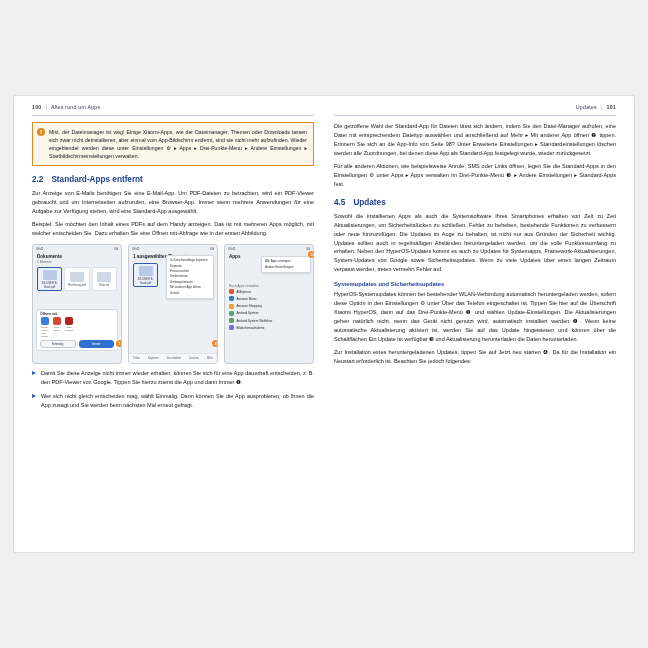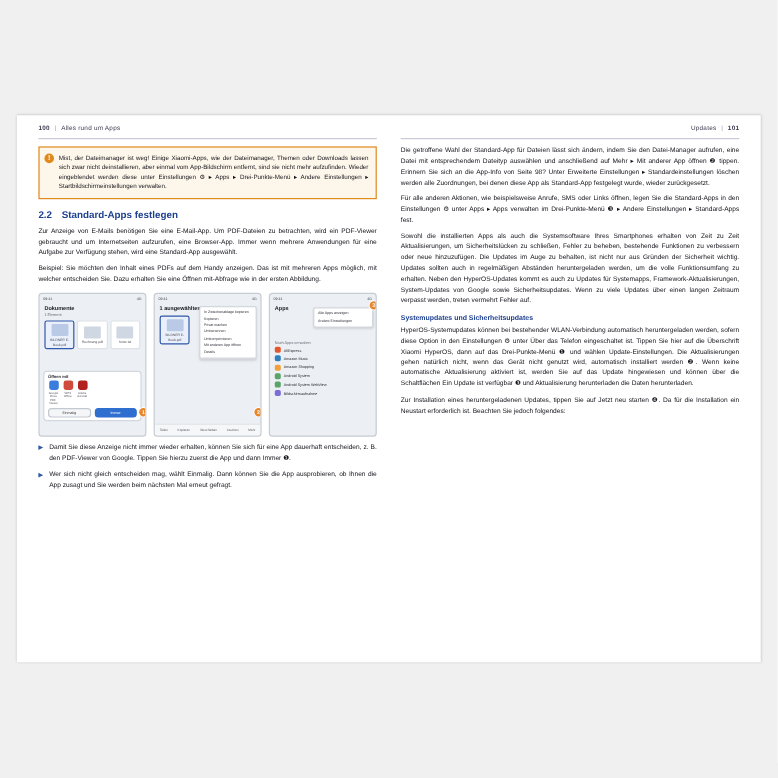--- a/index.html
+++ b/index.html
@@ -212,21 +212,21 @@
     </div>
     <div class="rule"></div>
 
     <div class="box">
       <span class="bang">!</span>
       <p>Mist, der Dateimanager ist weg! Einige Xiaomi-Apps, wie der Dateimanager, Themen oder Downloads lassen sich zwar nicht deinstallieren, aber einmal vom App-Bildschirm entfernt, sind sie nicht mehr aufzufinden. Wieder eingeblendet werden diese unter Einstellungen ⚙ ▸ Apps ▸ Drei-Punkte-Menü ▸ Andere Einstellungen ▸ Startbildschirmeinstellungen verwalten.</p>
     </div>
 
     <h2 class="sec">
       <span class="n">2.2</span>
-      <span>Standard-Apps festlegen</span>
+      <span>Standard-Apps entfernt</span>
     </h2>
 
     <p class="body">Zur Anzeige von E-Mails benötigen Sie eine E-Mail-App. Um PDF-Dateien zu betrachten, wird ein PDF-Viewer gebraucht und um Internetseiten aufzurufen, eine Browser-App. Immer wenn mehrere Anwendungen für eine Aufgabe zur Verfügung stehen, wird eine Standard-App ausgewählt.</p>
     <p class="body">Beispiel: Sie möchten den Inhalt eines PDFs auf dem Handy anzeigen. Das ist mit mehreren Apps möglich, mit welcher entscheiden Sie. Dazu erhalten Sie eine Öffnen mit-Abfrage wie in der ersten Abbildung.</p>
 
     <div class="figure">
 
       <div class="phone">
         <div class="ph-status">
           <span>09:41</span>
@@ -361,20 +361,24 @@
     <div class="runhead right">
       <span>Updates</span>
       <span class="sep">|</span>
       <span class="num">101</span>
     </div>
     <div class="rule"></div>
 
     <p class="body">Die getroffene Wahl der Standard-App für Dateien lässt sich ändern, indem Sie den Datei-Manager aufrufen, eine Datei mit entsprechendem Dateityp auswählen und anschließend auf Mehr ▸ Mit anderer App öffnen ❷ tippen. Erinnern Sie sich an die App-Info von Seite 98? Unter Erweiterte Einstellungen ▸ Standardeinstellungen löschen werden alle Zuordnungen, bei denen diese App als Standard-App festgelegt wurde, wieder zurückgesetzt.</p>
     <p class="body">Für alle anderen Aktionen, wie beispielsweise Anrufe, SMS oder Links öffnen, legen Sie die Standard-Apps in den Einstellungen ⚙ unter Apps ▸ Apps verwalten im Drei-Punkte-Menü ❸ ▸ Andere Einstellungen ▸ Standard-Apps fest.</p>
 
+    <h2 class="sec">
+      <span class="n">4.5</span>
+      <span>Updates</span>
+    </h2>
 
     <p class="body">Sowohl die installierten Apps als auch die Systemsoftware Ihres Smartphones erhalten von Zeit zu Zeit Aktualisierungen, um Sicherheitslücken zu schließen, Fehler zu beheben, bestehende Funktionen zu verbessern oder neue hinzuzufügen. Die Updates im Auge zu behalten, ist nicht nur aus Gründen der Sicherheit wichtig. Updates sollten auch in regelmäßigen Abständen heruntergeladen werden, um die volle Funktionsumfang zu erhalten. Neben den HyperOS-Updates kommt es auch zu Updates für Systemapps, Framework-Aktualisierungen, System-Updates von Google sowie Sicherheitsupdates. Wenn zu viele Updates über einen langen Zeitraum verpasst werden, treten vermehrt Fehler auf.</p>
 
     <h3 class="sub">Systemupdates und Sicherheitsupdates</h3>
 
     <p class="body">HyperOS-Systemupdates können bei bestehender WLAN-Verbindung automatisch heruntergeladen werden, sofern diese Option in den Einstellungen ⚙ unter Über das Telefon eingeschaltet ist. Tippen Sie hier auf die Überschrift Xiaomi HyperOS, dann auf das Drei-Punkte-Menü ❶ und wählen Update-Einstellungen. Die Aktualisierungen gehen natürlich nicht, wenn das Gerät nicht genutzt wird, automatisch installiert werden ❷. Wenn keine automatische Aktualisierung aktiviert ist, werden Sie auf das Update hingewiesen und können über die Schaltflächen Ein Update ist verfügbar ❸ und Aktualisierung herunterladen die Daten herunterladen.</p>
     <p class="body">Zur Installation eines heruntergeladenen Updates, tippen Sie auf Jetzt neu starten ❹. Da für die Installation ein Neustart erforderlich ist. Beachten Sie jedoch folgendes:</p>
   </div>
 </div>
 

